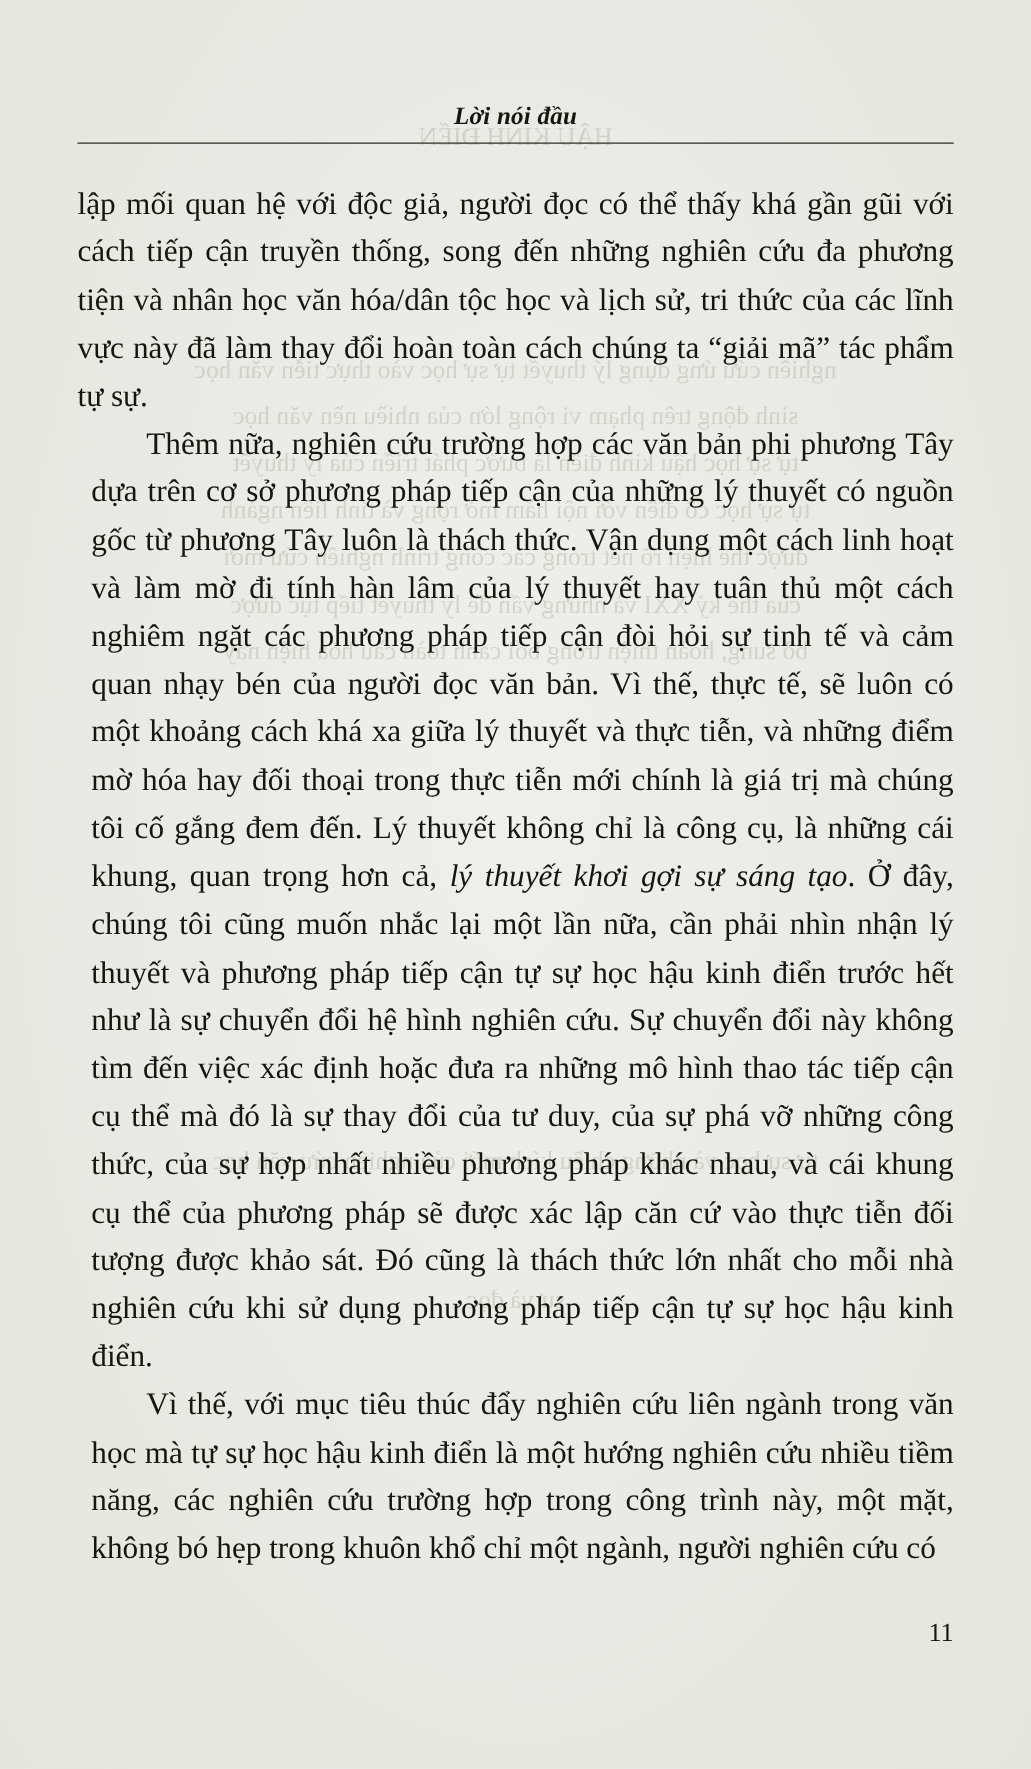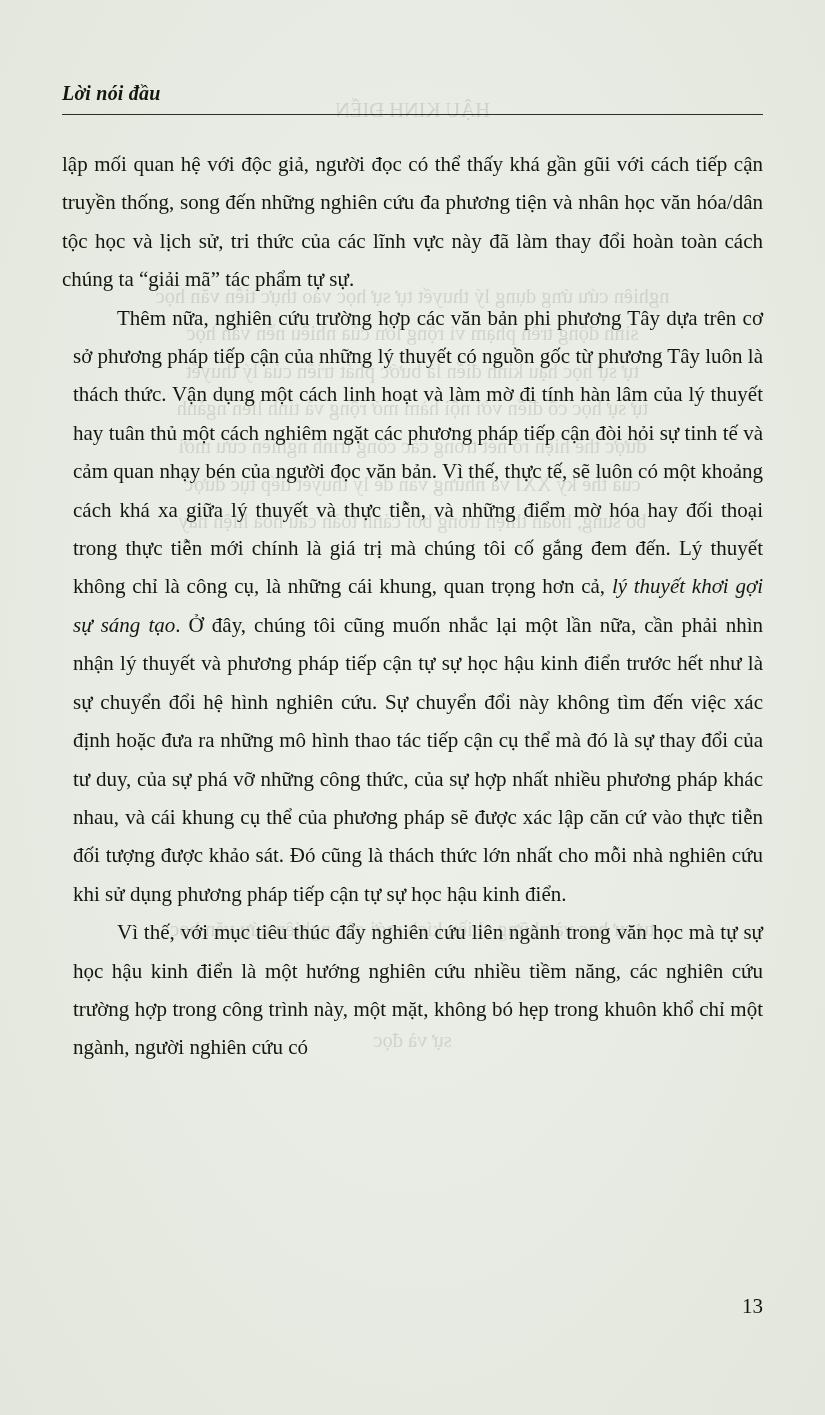--- a/index.html
+++ b/index.html
@@ -33,21 +33,21 @@
   .content {
     position: absolute;
     left: 62px;
     right: 62px;
     top: 82px;
   }
 
   
   .running-head {
     position: relative;
-    text-align: left;
+    text-align: center;
     font-style: italic;
     font-weight: bold;
     font-size: 20px;
     letter-spacing: 0.2px;
     color: #15170f;
     padding-bottom: 9px;
     margin-bottom: 0;
   }
   .head-rule {
     border-bottom: 1.6px solid #2b2e24;
@@ -70,21 +70,21 @@
     transform: scaleX(-1);
     filter: blur(0.6px);
     pointer-events: none;
     user-select: none;
   }
   .bleed p { margin: 0 0 0 0; }
   .bleed .sp { height: 37px; }
 
   p.body {
     margin: 0;
-    font-size: 21px;
+    font-size: 25px;
     line-height: 38.4px;
     text-align: justify;
     text-justify: inter-word;
     color: #15170f;
     hyphens: none;
   }
   p.body + p.body {
     margin-top: 0;
   }
   p.indent {
@@ -143,15 +143,15 @@
 
     <div class="running-head">Lời nói đầu</div>
     <div class="head-rule"></div>
 
     <p class="body" id="p0"><span>lập mối quan hệ với độc giả, người đọc có thể thấy khá gần gũi với cách tiếp cận truyền thống, song đến những nghiên cứu đa phương tiện và nhân học văn hóa/dân tộc học và lịch sử, tri thức của các lĩnh vực này đã làm thay đổi hoàn toàn cách chúng ta “giải mã” tác phẩm tự sự.</span></p>
     <p class="body indent" id="p1"><span>Thêm nữa, nghiên cứu trường hợp các văn bản phi phương Tây dựa trên cơ sở phương pháp tiếp cận của những lý thuyết có nguồn gốc từ phương Tây luôn là thách thức. Vận dụng một cách linh hoạt và làm mờ đi tính hàn lâm của lý thuyết hay tuân thủ một cách nghiêm ngặt các phương pháp tiếp cận đòi hỏi sự tinh tế và cảm quan nhạy bén của người đọc văn bản. Vì thế, thực tế, sẽ luôn có một khoảng cách khá xa giữa lý thuyết và thực tiễn, và những điểm mờ hóa hay đối thoại trong thực tiễn mới chính là giá trị mà chúng tôi cố gắng đem đến. Lý thuyết không chỉ là công cụ, là những cái khung, quan trọng hơn cả, </span><span class="em">lý thuyết khơi gợi sự sáng tạo</span><span>. Ở đây, chúng tôi cũng muốn nhắc lại một lần nữa, cần phải nhìn nhận lý thuyết và phương pháp tiếp cận tự sự học hậu kinh điển trước hết như là sự chuyển đổi hệ hình nghiên cứu. Sự chuyển đổi này không tìm đến việc xác định hoặc đưa ra những mô hình thao tác tiếp cận cụ thể mà đó là sự thay đổi của tư duy, của sự phá vỡ những công thức, của sự hợp nhất nhiều phương pháp khác nhau, và cái khung cụ thể của phương pháp sẽ được xác lập căn cứ vào thực tiễn đối tượng được khảo sát. Đó cũng là thách thức lớn nhất cho mỗi nhà nghiên cứu khi sử dụng phương pháp tiếp cận tự sự học hậu kinh điển.</span></p>
     <p class="body indent" id="p2"><span>Vì thế, với mục tiêu thúc đẩy nghiên cứu liên ngành trong văn học mà tự sự học hậu kinh điển là một hướng nghiên cứu nhiều tiềm năng, các nghiên cứu trường hợp trong công trình này, một mặt, không bó hẹp trong khuôn khổ chỉ một ngành, người nghiên cứu có</span></p>
 
   </div>
 
-  <div class="folio">13</div>
+  <div class="folio">11</div>
 
 </div>
 
 </body></html>

